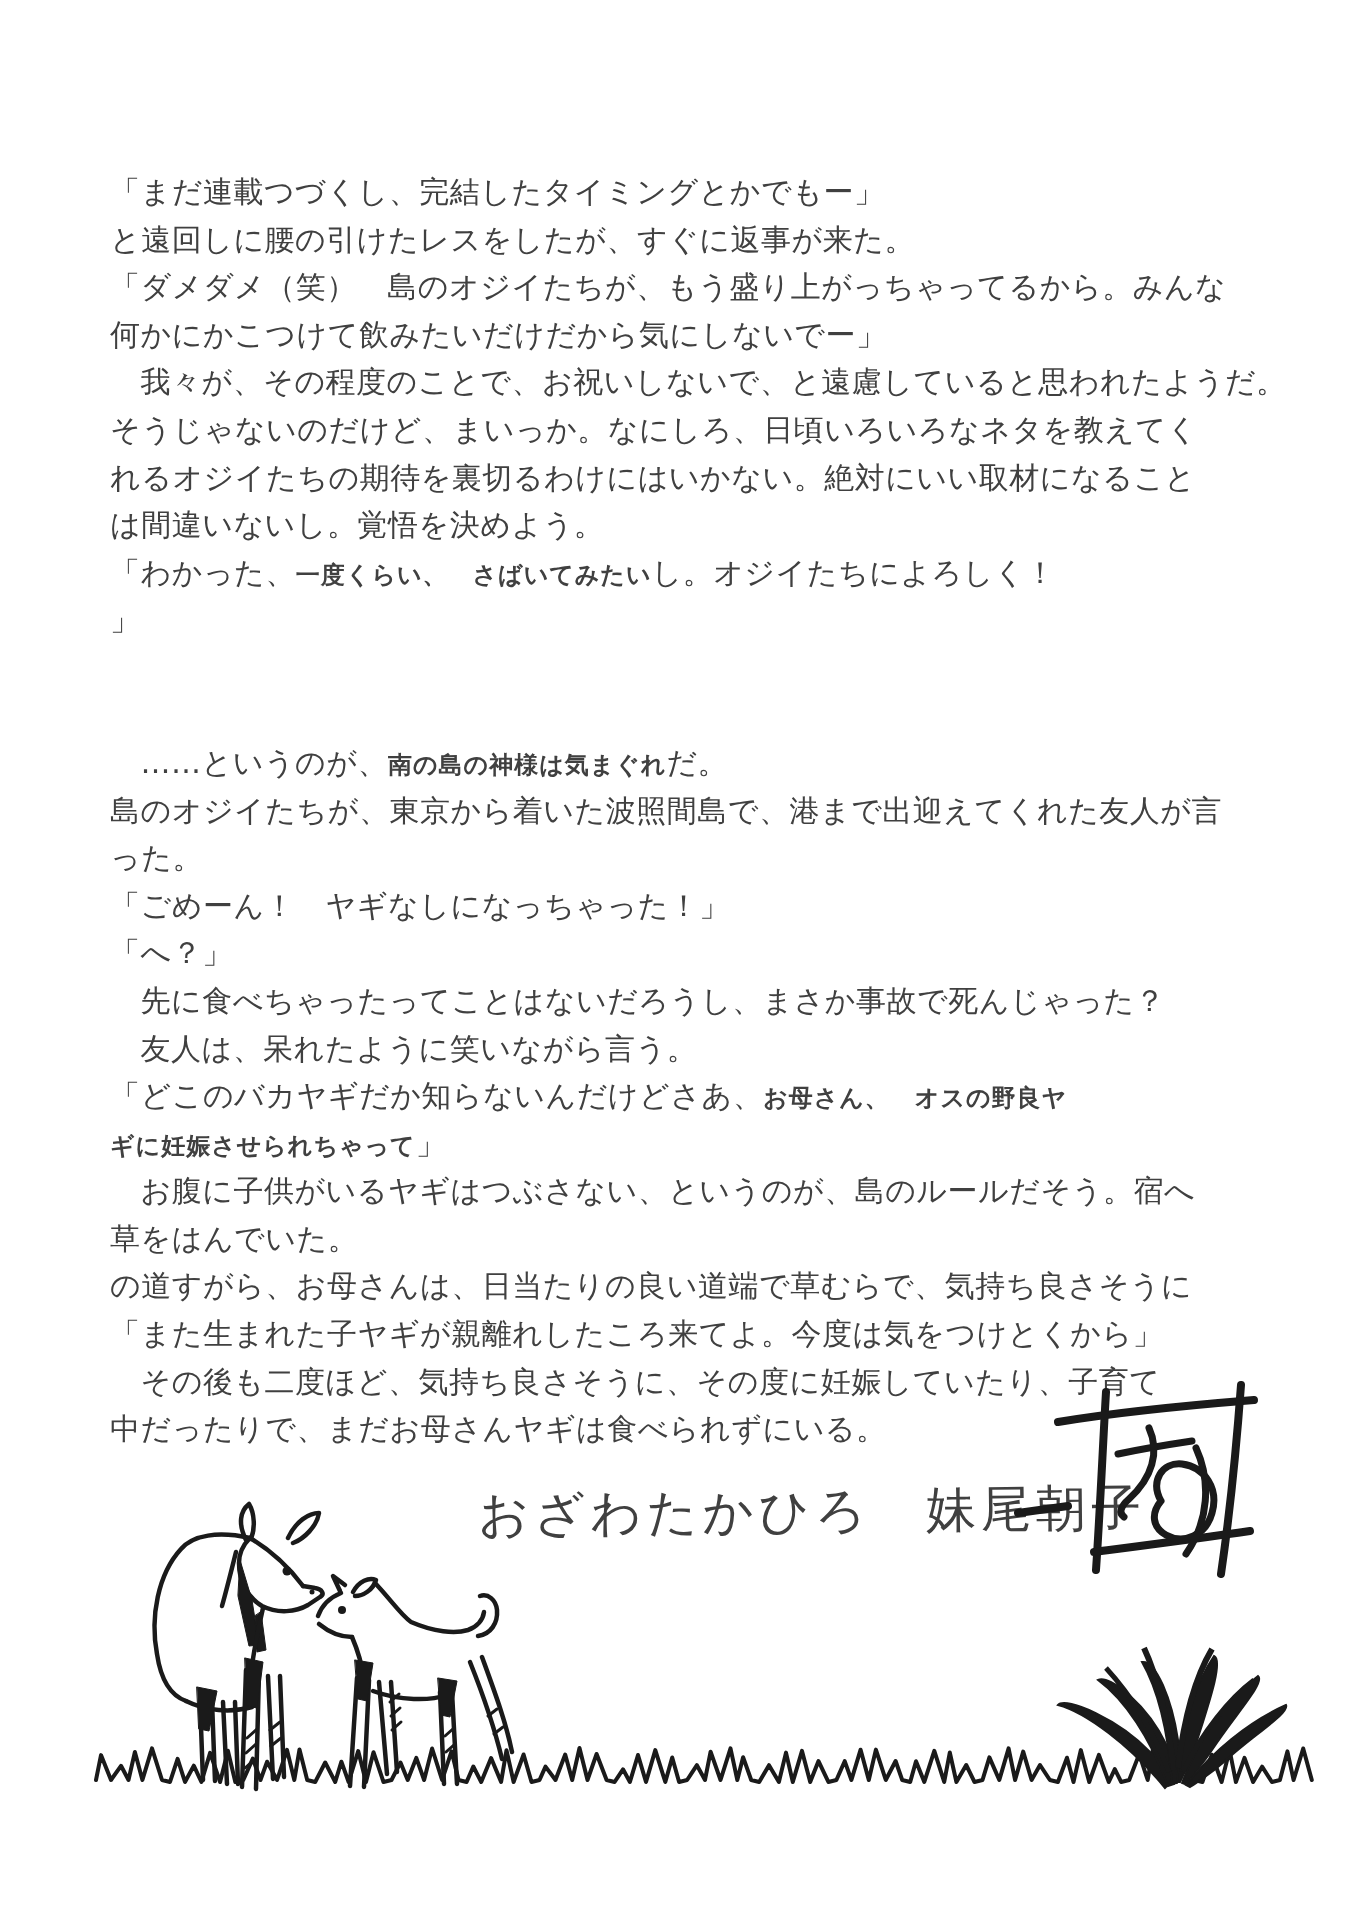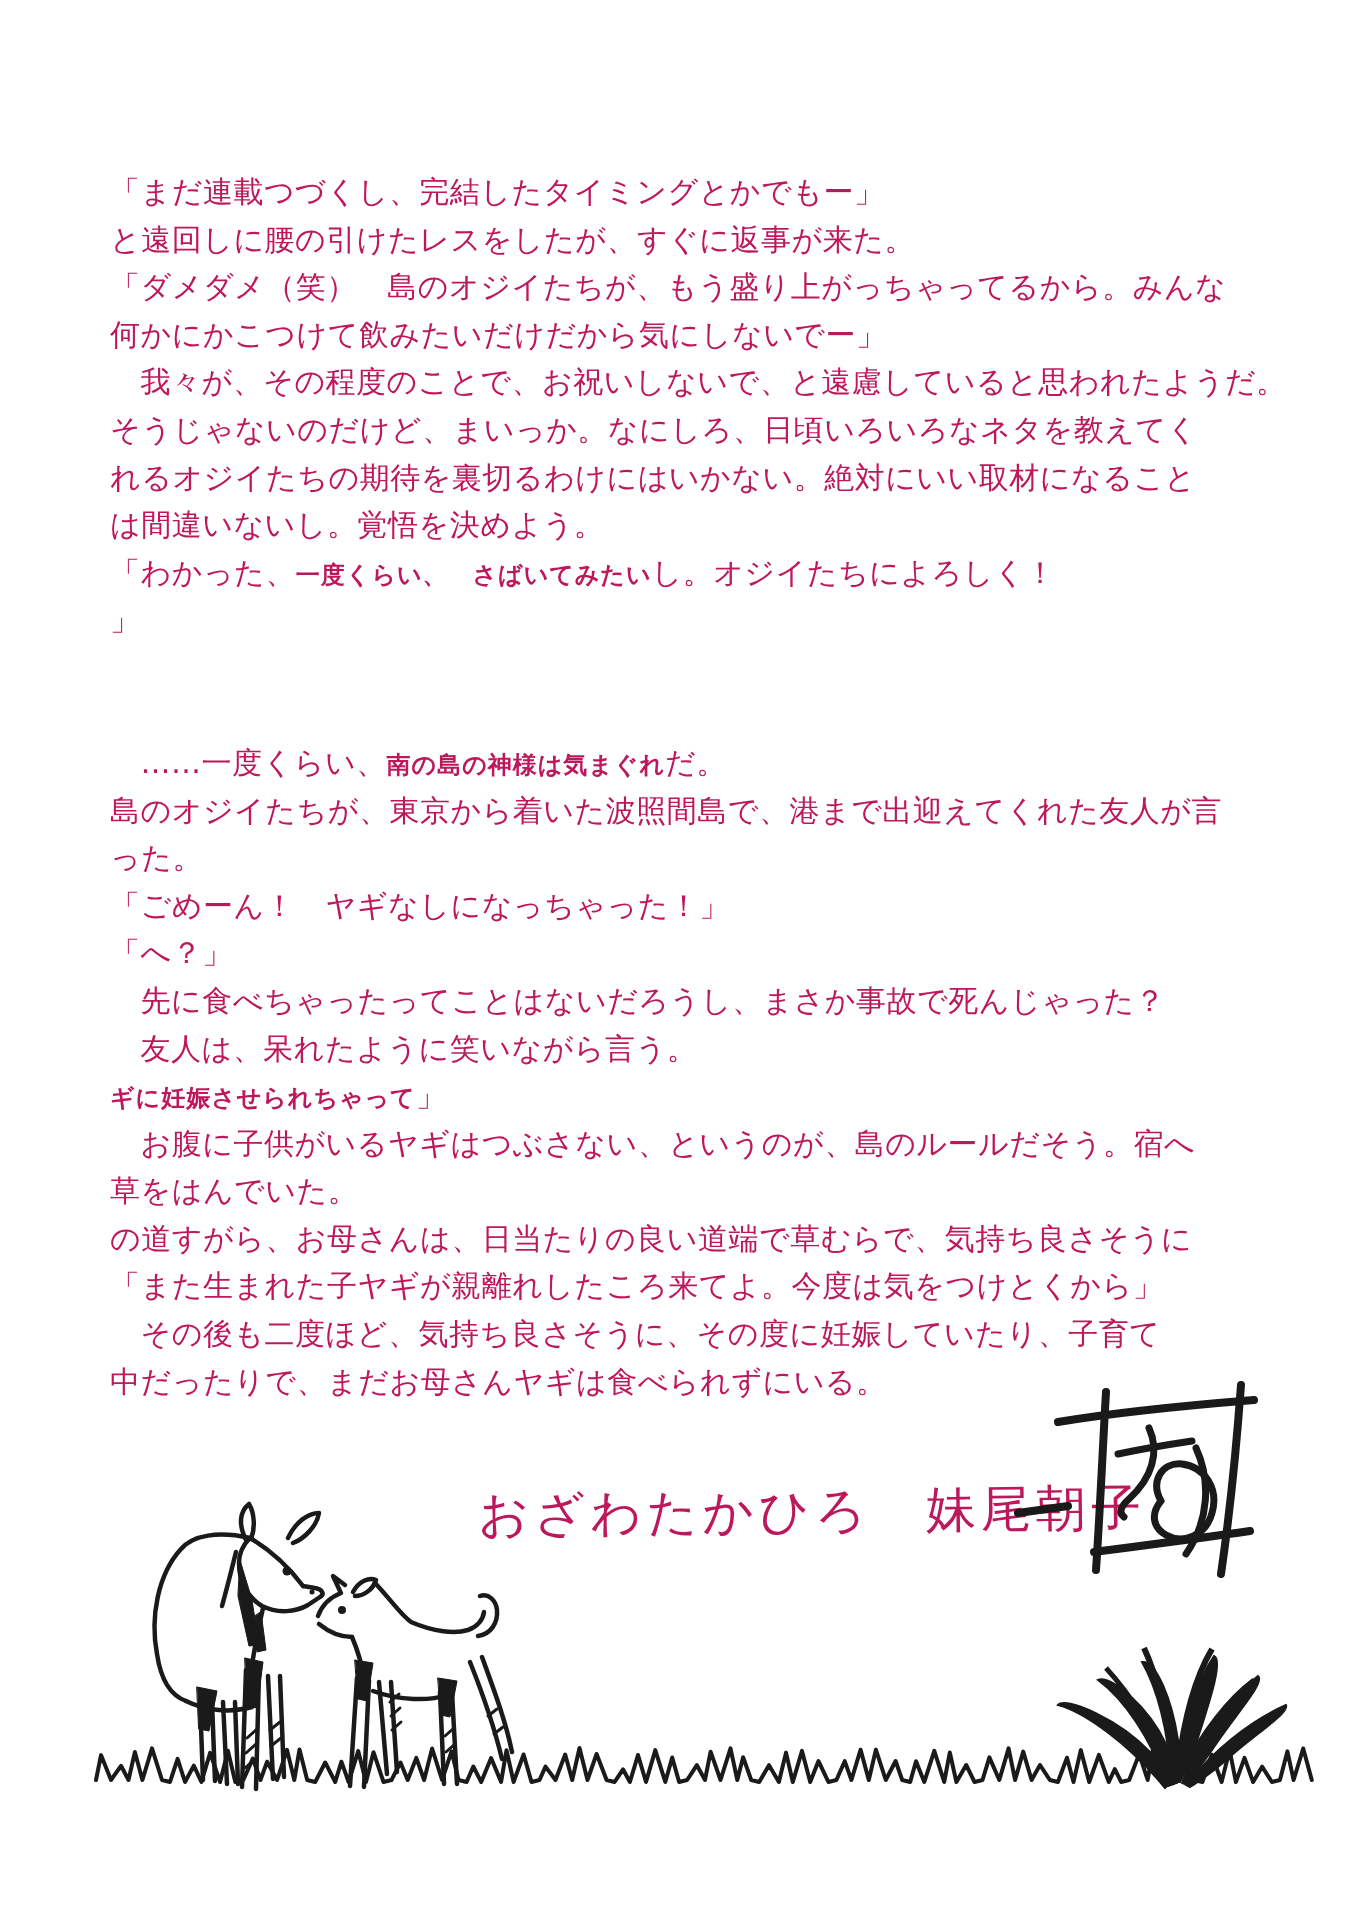--- a/index.html
+++ b/index.html
@@ -40,43 +40,44 @@
   svg.art{
     position:absolute;left:0;top:0;
     width:1350px;height:1920px;
     color:#1a1a1a;
   }
   svg.art path{vector-effect:non-scaling-stroke;}
 </style>
 </head>
 <body>
 
-<div class="page" style="background: rgb(255, 255, 255); color: #be185d;">
+<div class="page" style="background: rgb(255, 255, 255); color: #404040;">
 
   <div class="text-body">
       <div class="para">
         <div class="line"><span>「まだ連載つづくし、完結したタイミングとかでもー」</span></div>
         <div class="line"><span>と遠回しに腰の引けたレスをしたが、すぐに返事が来た。</span></div>
         <div class="line"><span>「ダメダメ（笑）　島のオジイたちが、もう盛り上がっちゃってるから。みんな</span></div>
         <div class="line"><span>何かにかこつけて飲みたいだけだから気にしないでー」</span></div>
         <div class="line"><span>　我々が、その程度のことで、お祝いしないで、と遠慮していると思われたようだ。</span></div>
         <div class="line"><span>そうじゃないのだけど、まいっか。なにしろ、日頃いろいろなネタを教えてく</span></div>
         <div class="line"><span>れるオジイたちの期待を裏切るわけにはいかない。絶対にいい取材になること</span></div>
         <div class="line"><span>は間違いないし。覚悟を決めよう。</span></div>
         <div class="line"><span>「わかった、</span><span class="emph">一度くらい、　さばいてみたい</span><span>し。オジイたちによろしく！</span></div>
         <div class="line"><span>」</span></div>
       </div>
       <div class="para gap">
-        <div class="line"><span>　……一度くらい、</span><span class="emph">南の島の神様は気まぐれ</span><span>だ。</span></div>
+        <div class="line"><span>　……というのが、</span><span class="emph">南の島の神様は気まぐれ</span><span>だ。</span></div>
         <div class="line"><span>島のオジイたちが、東京から着いた波照間島で、港まで出迎えてくれた友人が言</span></div>
         <div class="line"><span>った。</span></div>
         <div class="line"><span>「ごめーん！　ヤギなしになっちゃった！」</span></div>
         <div class="line"><span>「へ？」</span></div>
         <div class="line"><span>　先に食べちゃったってことはないだろうし、まさか事故で死んじゃった？</span></div>
         <div class="line"><span>　友人は、呆れたように笑いながら言う。</span></div>
+        <div class="line"><span>「どこのバカヤギだか知らないんだけどさあ、</span><span class="emph">お母さん、　オスの野良ヤ</span></div>
         <div class="line"><span class="emph">ギに妊娠させられちゃって</span><span>」</span></div>
         <div class="line"><span>　お腹に子供がいるヤギはつぶさない、というのが、島のルールだそう。宿へ</span></div>
         <div class="line"><span>草をはんでいた。</span></div>
         <div class="line"><span>の道すがら、お母さんは、日当たりの良い道端で草むらで、気持ち良さそうに</span></div>
         <div class="line"><span>「また生まれた子ヤギが親離れしたころ来てよ。今度は気をつけとくから」</span></div>
         <div class="line"><span>　その後も二度ほど、気持ち良さそうに、その度に妊娠していたり、子育て</span></div>
         <div class="line"><span>中だったりで、まだお母さんヤギは食べられずにいる。</span></div>
       </div>
     </div>
 

